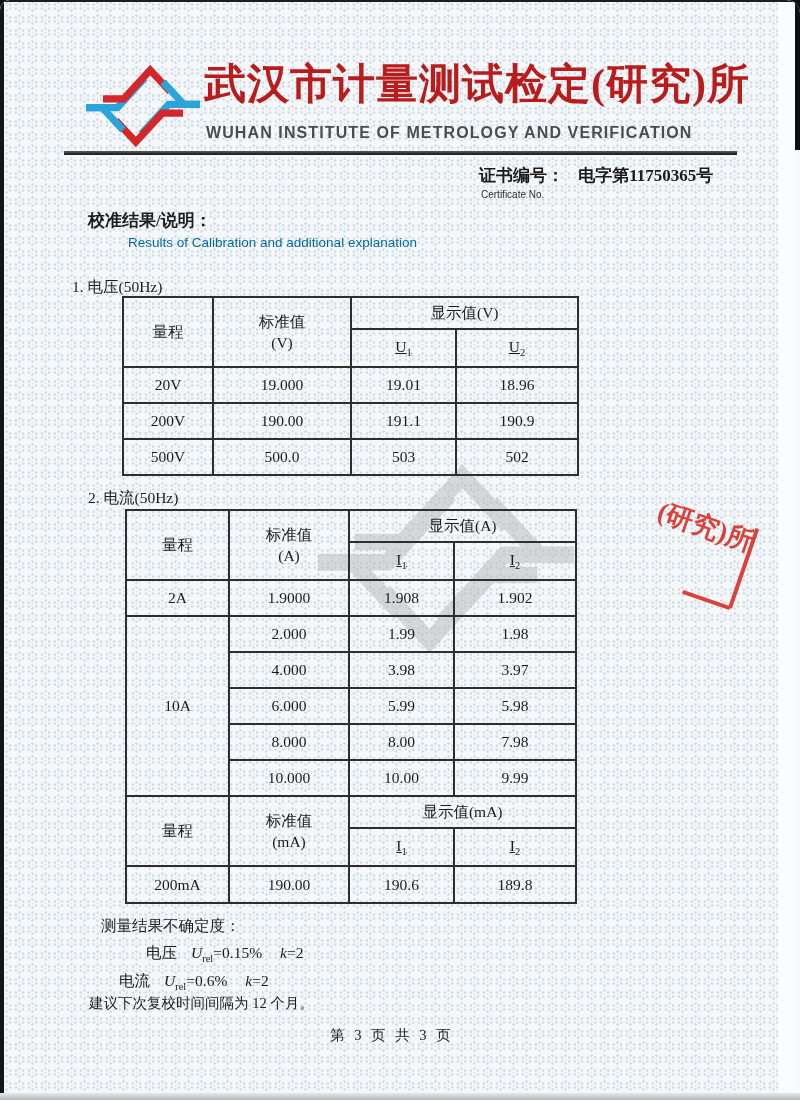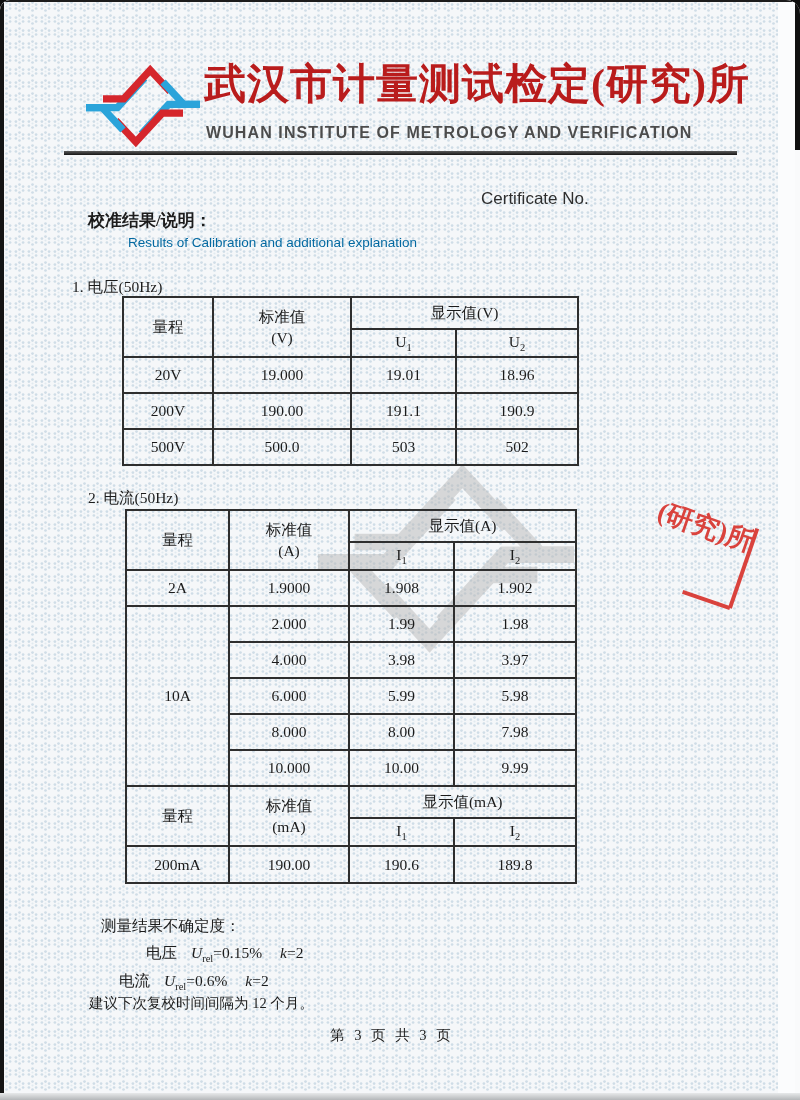--- a/index.html
+++ b/index.html
@@ -14,32 +14,32 @@
   .edge-top{left:0;top:0;width:100%;height:2px;background:#1c1c1c;}
   .edge-right-sliver{right:0;top:0;width:5px;height:150px;background:#101010;border-radius:0 14px 0 0;}
   .edge-bottom{left:0;right:0;bottom:0;height:7px;background:linear-gradient(#e7e9ea,#b4b7b9);}
   .margin-right{right:5px;top:0;width:17px;height:100%;background:#fbfcfd;}
   
   .logo{left:86px;top:62px;width:114px;height:88px;}
   .title-cn{left:204px;top:56px;width:545px;font-size:42px;font-weight:700;letter-spacing:1px;color:#b91c1c;white-space:nowrap;}
   .title-en{left:206px;top:124px;font-family:"Liberation Sans","DejaVu Sans",sans-serif;font-size:16px;font-weight:700;letter-spacing:1.1px;color:#4c4c4c;white-space:nowrap;}
   .rule{left:64px;top:151px;width:673px;height:4px;background:linear-gradient(#5a5a5a,#161616);}
   .cert-line{left:479px;top:164px;font-size:17px;font-weight:700;color:#1a1a1a;white-space:nowrap;}
-  .cert-en{left:481px;top:189px;font-family:"Liberation Sans","DejaVu Sans",sans-serif;font-size:17px;color:#2e2e2e;}
+  .cert-en{left:481px;top:189px;font-family:"Liberation Sans","DejaVu Sans",sans-serif;font-size:10px;color:#2e2e2e;}
   .sec-cn{left:88px;top:209px;font-size:17px;font-weight:700;}
   .sec-en{left:88px;top:235px;font-family:"Liberation Sans","DejaVu Sans",sans-serif;font-size:13.5px;color:#0369a1;margin-left:40px;}
   .cap1{left:72px;top:277px;font-size:15.5px;}
   .cap2{left:88px;top:488px;font-size:15.5px;}
   
   .cal-table{border-collapse:collapse;table-layout:fixed;background:transparent;}
   .cal-table td{border:2px solid #2e2e2e;text-align:center;vertical-align:middle;padding:0;font-size:15.5px;color:#1b1b1b;}
   .cal-table sub{font-size:10.5px;}
   .t1{left:122px;top:296px;}
   .t2{left:125px;top:509px;}
-  tr.hr1{height:32px;} tr.hr2{height:28px;}
+  tr.hr1{height:32px;} tr.hr2{height:38px;text-decoration:underline;}
   tr.dr{height:36px;} tr.dr-last{height:37px;}
   .two-line{display:flex;flex-direction:column;justify-content:center;gap:1px;}
   
   .unc-h{left:101px;top:916px;font-size:15.5px;}
   .unc-v{left:146px;top:943px;font-size:15.5px;text-align:center;}
   .unc-c{left:119px;top:971px;font-size:15.5px;}
   .unc-note{left:89px;top:994px;font-size:14.5px;}
   .sym{font-style:italic;margin-left:14px;}
   .ksym{font-style:italic;margin-left:18px;}
   .unc-sub{font-size:10.5px;}
@@ -94,20 +94,24 @@
     <path class="st-red" d="M 20,46 L 46,46 L 79,10 L 104,37"></path>
     <path class="st-blue" d="M 95,25 L 121,53 L 142,53"></path>
     <path class="st-blue" d="M 142,53 L 102,53 L 68,90"></path>
     <path class="st-red" d="M 120,64 L 94,64 L 61,100 L 36,73"></path>
     <path class="st-blue" d="M 45,85 L 19,57 L -2,57"></path>
   </svg>
   <div class="abs title-cn">武汉市计量测试检定(研究)所</div>
   <div class="abs title-en">WUHAN INSTITUTE OF METROLOGY AND VERIFICATION</div>
   <div class="abs rule"></div>
 
+  <div class="abs cert-line">
+    <span>证书编号：</span>
+    <span style="margin-left:10px;">电字第11750365号</span>
+  </div>
   <div class="abs cert-en">Certificate No.</div>
 
   <div class="abs sec-cn">校准结果/说明：</div>
   <div class="abs sec-en">Results of Calibration and additional explanation</div>
 
   <div class="abs cap1">1. 电压(50Hz)</div>
   <table class="abs cal-table t1">
     <colgroup>
         <col style="width:90px">
         <col style="width:138px">

